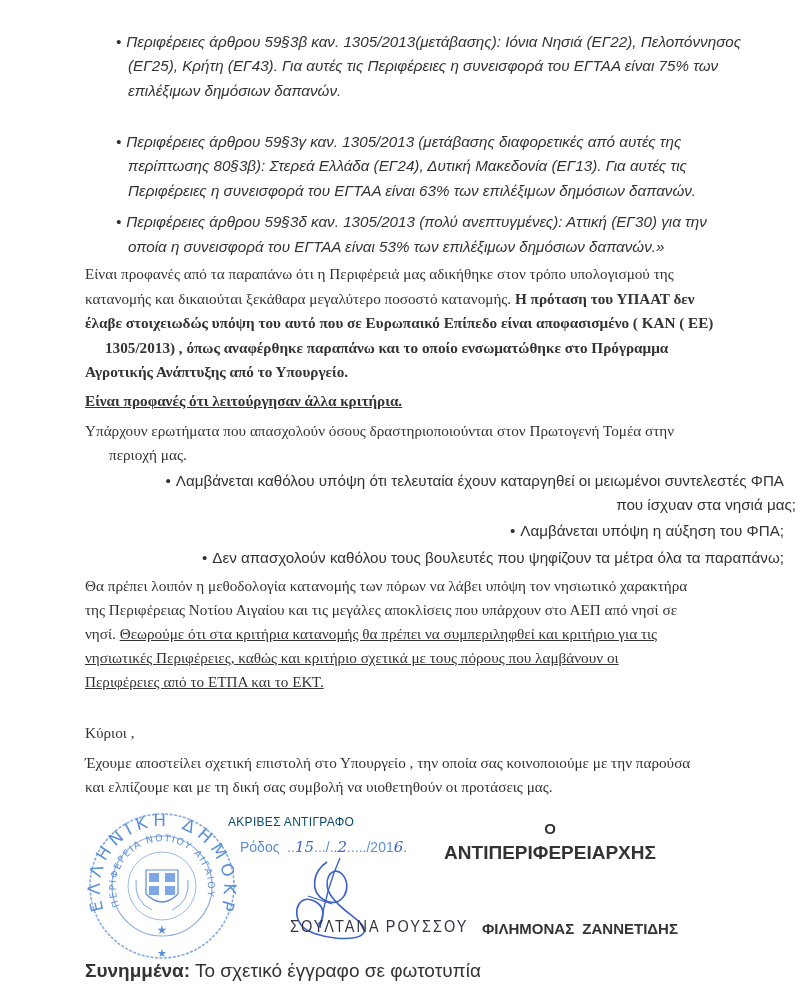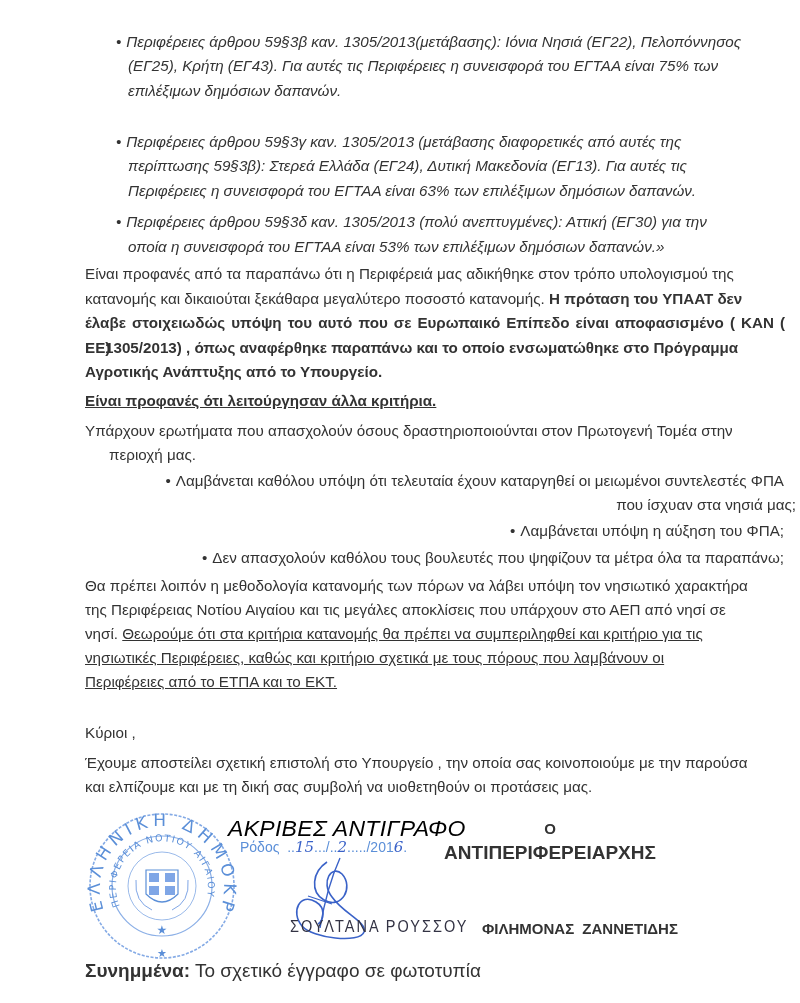--- a/index.html
+++ b/index.html
@@ -1,26 +1,26 @@
 <!DOCTYPE html>
 <html><head>
 <meta charset="utf-8">
 <style>
   html, body { margin:0; padding:0; background:#ffffff; }
   body { width:800px; height:1003px; position:relative; overflow:hidden;
          font-family:"Liberation Sans", "DejaVu Sans", sans-serif; color:#333333; }
   .page { position:absolute; left:0; top:0; width:800px; height:928px; }
-  .p { position:absolute; left:85px; width:700px; font-size:15.2px; line-height:24.5px; text-align:justify; }
+  .p { position:absolute; left:85px; width:700px; font-size:15.2px; line-height:24.5px; text-align:justify;font-family:Liberation Serif, serif; }
   .bullet-it { position:absolute; left:118px; width:666px; font-size:15.2px; line-height:24.5px; font-style:italic; text-align:justify; }
   .bul { position:absolute; left:104px; width:680px; font-size:15.2px; line-height:24.5px;text-align:right; }
   .b { font-weight:bold; }
   .u { text-decoration:underline; }
   .dot::before { content:"\2022"; margin-right:5px; }
   .stamp { position:absolute; left:86px; top:810px; width:152px; height:152px; }
-  .certify { position:absolute; left:228px; top:815px; color:#000000; font-size:23px; letter-spacing:0.3px;font-style:italic; }
+  .certify { position:absolute; left:228px; top:815px; color:#0c4a6e; font-size:12px; letter-spacing:0.3px; }
   .place-date { position:absolute; left:240px; top:838px; color:#5b8fd8; font-size:14px; }
   .place-date .hand { font-family:"DejaVu Serif", serif; font-style:italic; color:#3a62c8; font-size:15px; }
   .sig { position:absolute; left:272px; top:852px; width:120px; height:92px; }
   .stamp-name { position:absolute; left:290px; top:918px; color:#334; font-size:14.5px; letter-spacing:2px; transform:scaleY(1.1); }
   .sign-o { position:absolute; left:440px; top:820px; width:220px; text-align:center; font-weight:bold; font-size:15px; }
   .sign-title { position:absolute; left:440px; top:842px; width:220px; text-align:center; font-weight:bold; font-size:19px; }
   .sign-name { position:absolute; left:454px; top:920px; font-weight:bold; font-size:15px; word-spacing:4px;padding-left:28px; }
   .attach { position:absolute; left:85px; top:960px; font-size:19px; }
 </style>
 </head>
@@ -28,21 +28,21 @@
 
 <div class="page">
 
   <div>
     <div class="bullet-it dot" style="top:30px; left:116px;">Περιφέρειες άρθρου 59§3β καν. 1305/2013(μετάβασης): Ιόνια Νησιά (ΕΓ22), Πελοπόννησος</div>
     <div class="bullet-it" style="top:54px; left:128px;">(ΕΓ25), Κρήτη (ΕΓ43). Για αυτές τις Περιφέρειες η συνεισφορά του ΕΓΤΑΑ είναι 75% των</div>
     <div class="bullet-it" style="top:79px; left:128px;">επιλέξιμων δημόσιων δαπανών.</div>
   </div>
   <div>
     <div class="bullet-it dot" style="top:130px; left:116px;">Περιφέρειες άρθρου 59§3γ καν. 1305/2013 (μετάβασης διαφορετικές από αυτές της</div>
-    <div class="bullet-it" style="top:154px; left:128px;">περίπτωσης 59§3β): Στερεά Ελλάδα (ΕΓ24), Δυτική Μακεδονία (ΕΓ13). Για αυτές τις</div>
+    <div class="bullet-it" style="top:154px; left:128px;">περίπτωσης 80§3β): Στερεά Ελλάδα (ΕΓ24), Δυτική Μακεδονία (ΕΓ13). Για αυτές τις</div>
     <div class="bullet-it" style="top:179px; left:128px;">Περιφέρειες η συνεισφορά του ΕΓΤΑΑ είναι 63% των επιλέξιμων δημόσιων δαπανών.</div>
   </div>
   <div>
     <div class="bullet-it dot" style="top:210px; left:116px;">Περιφέρειες άρθρου 59§3δ καν. 1305/2013 (πολύ ανεπτυγμένες): Αττική (ΕΓ30) για την</div>
     <div class="bullet-it" style="top:235px; left:128px;">οποία η συνεισφορά του ΕΓΤΑΑ είναι 53% των επιλέξιμων δημόσιων δαπανών.»</div>
   </div>
 
   <div>
     <div class="p" style="top:262px;">Είναι προφανές από τα παραπάνω ότι η Περιφέρειά μας αδικήθηκε στον τρόπο υπολογισμού της</div>
     <div class="p" style="top:287px;">

